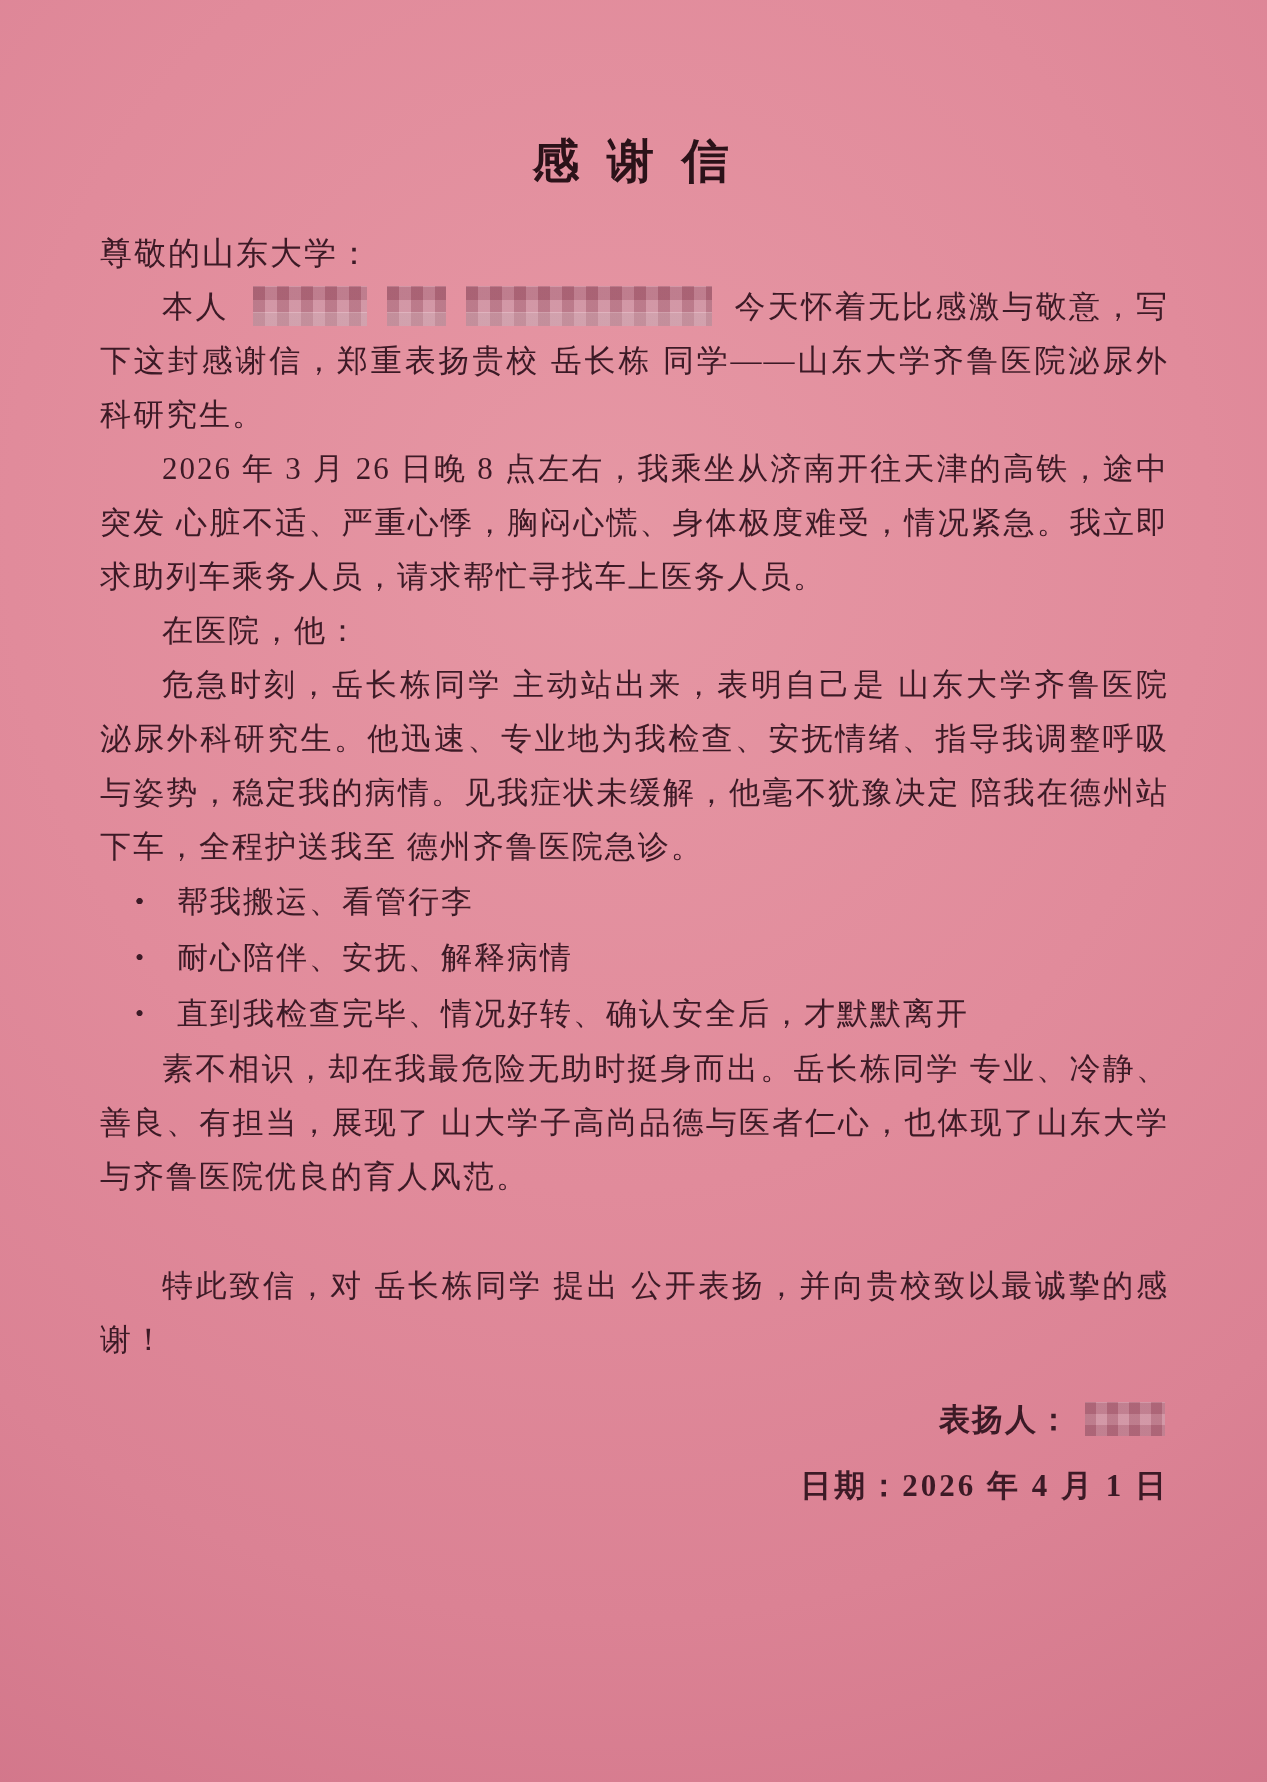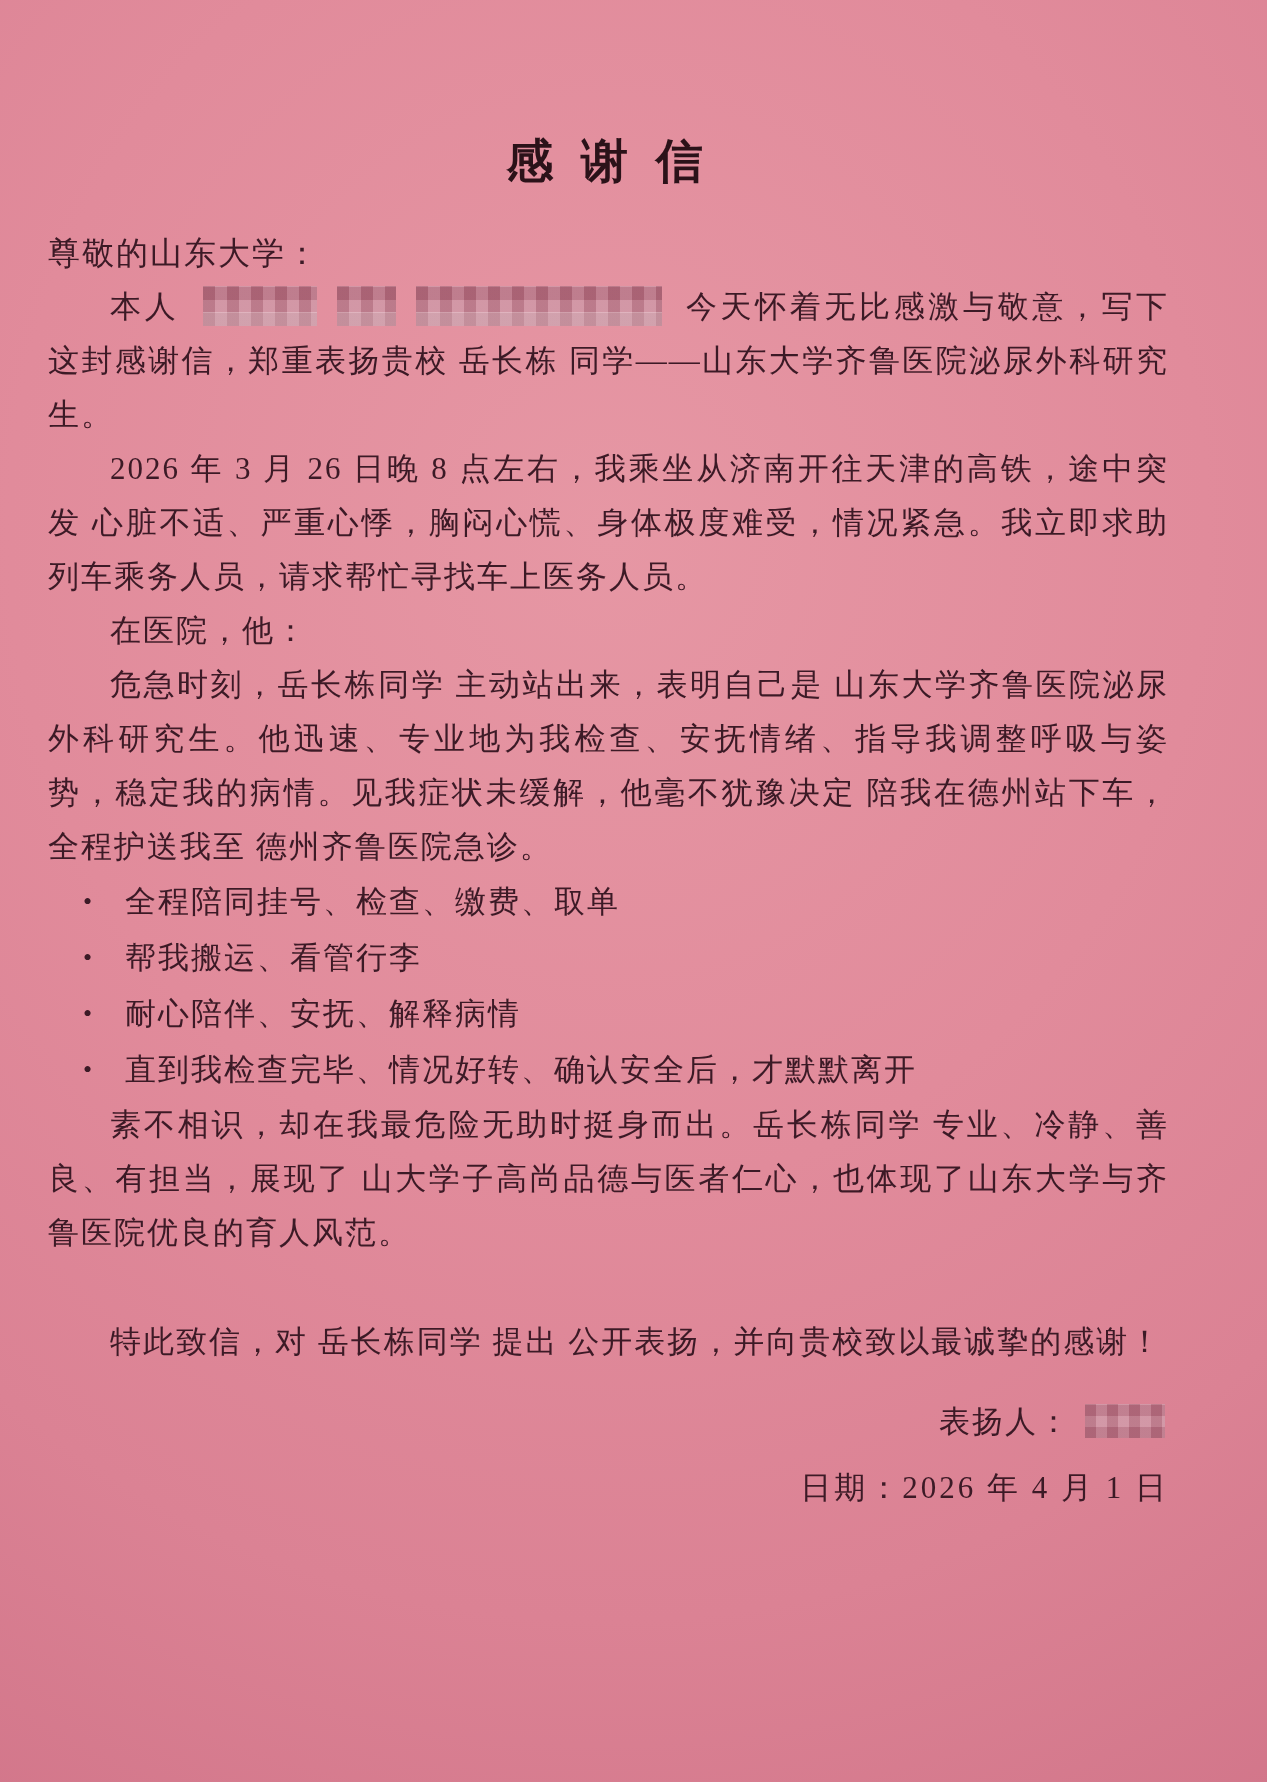--- a/index.html
+++ b/index.html
@@ -19,21 +19,21 @@
         #db8294 58%,
         #d2768a 78%,
         #c86b80 92%,
         #bf6377 100%);
     font-family: "Liberation Serif", "DejaVu Serif", serif;
     color: #3c1a26;
   }
   .paper-inner {
     position: absolute;
     top: 0; left: 0; right: 0; bottom: 0;
-    padding: 130px 98px 0 48px;
+    padding: 130px 98px 0 100px;
     box-sizing: border-box;
   }
   .title {
     margin: 0 0 34px 0;
     text-align: center;
     font-size: 47px;
     font-weight: bold;
     line-height: 62px;
     letter-spacing: 8px;
     color: #2b1219;
@@ -67,20 +67,21 @@
     font-size: 26px;
   }
   .gap-before-request { margin-top: 55px; }
   .gap-before-closing { margin-top: 52px; }
   .sign-line {
     text-align: right;
     font-size: 31px;
     line-height: 54px;
     letter-spacing: 2px;
     margin: 0;
+    font-weight: bold;
   }
   .sign-line.who { margin-top: 26px; padding-right: 4px; }
   .sign-line.when { margin-top: 12px; letter-spacing: 3px; }
 
   
   .redact {
     display: inline-block;
     height: 40px;
     vertical-align: -9px;
     margin: 0 10px;
@@ -115,21 +116,21 @@
 
     <p class="para indent"><span>本人</span><span class="redact r1"></span><span class="redact r2"></span><span class="redact r3"></span><span>今天怀着无比感激与敬意，写下这封感谢信，郑重表扬贵校 岳长栋 同学——山东大学齐鲁医院泌尿外科研究生。</span></p>
 
     <p class="para indent">2026 年 3 月 26 日晚 8 点左右，我乘坐从济南开往天津的高铁，途中突发 心脏不适、严重心悸，胸闷心慌、身体极度难受，情况紧急。我立即求助列车乘务人员，请求帮忙寻找车上医务人员。</p>
 
     <p class="para indent">在医院，他：</p>
 
     <p class="para indent">危急时刻，岳长栋同学 主动站出来，表明自己是 山东大学齐鲁医院泌尿外科研究生。他迅速、专业地为我检查、安抚情绪、指导我调整呼吸与姿势，稳定我的病情。见我症状未缓解，他毫不犹豫决定 陪我在德州站下车，全程护送我至 德州齐鲁医院急诊。</p>
 
     <ul class="deeds">
-      <li><span class="marker">•</span><span>全程陪同挂号、检查、缴费、取单</span></li>
+      <li><span class="marker">•</span></li>
       <li><span class="marker">•</span><span>帮我搬运、看管行李</span></li>
       <li><span class="marker">•</span><span>耐心陪伴、安抚、解释病情</span></li>
       <li><span class="marker">•</span><span>直到我检查完毕、情况好转、确认安全后，才默默离开</span></li>
     </ul>
 
     <p class="para indent">素不相识，却在我最危险无助时挺身而出。岳长栋同学 专业、冷静、善良、有担当，展现了 山大学子高尚品德与医者仁心，也体现了山东大学与齐鲁医院优良的育人风范。</p>
 
     <p class="para indent gap-before-request">特此致信，对 岳长栋同学 提出 公开表扬，并向贵校致以最诚挚的感谢！</p>
 
 

